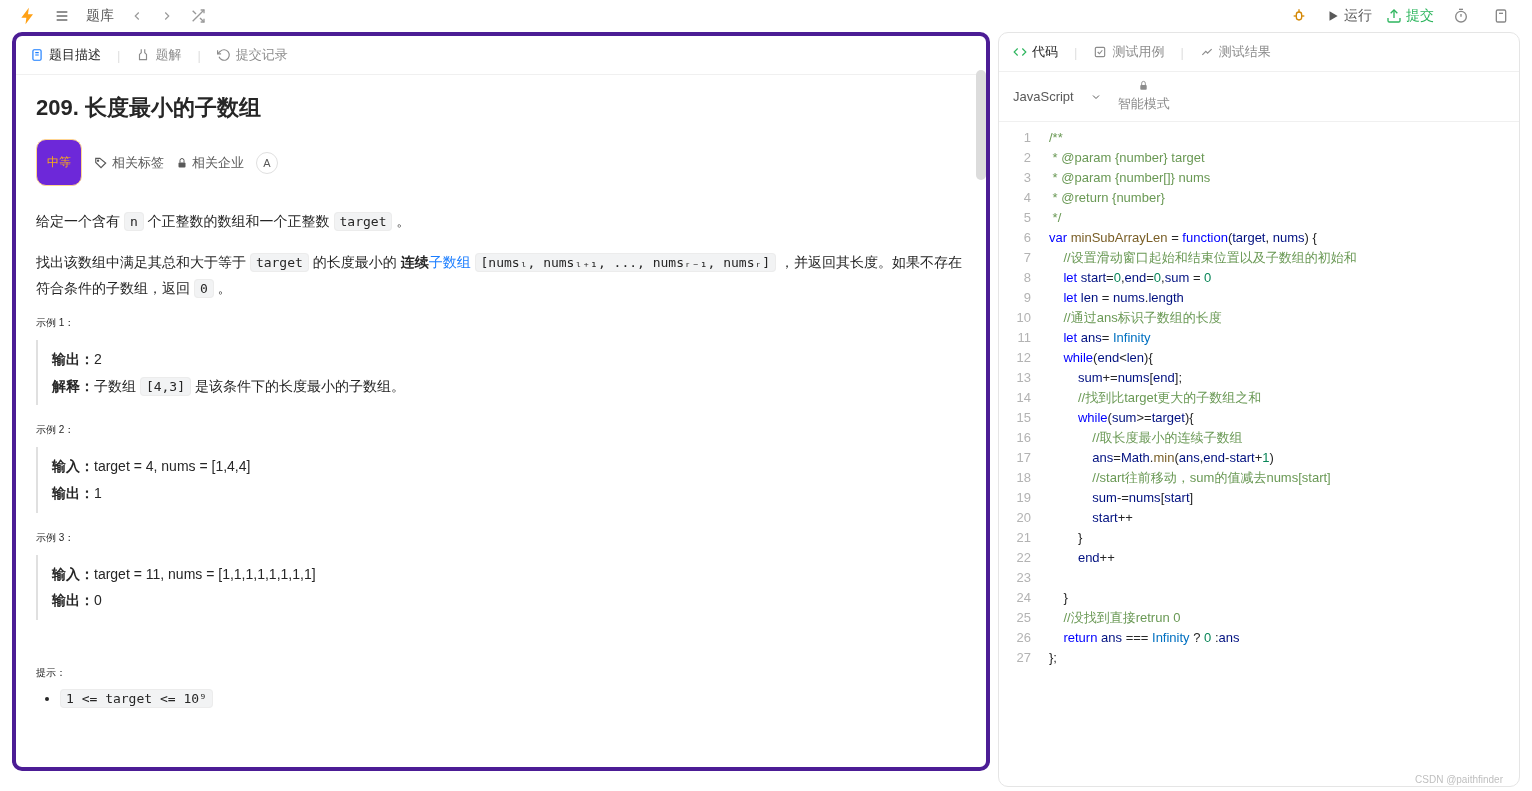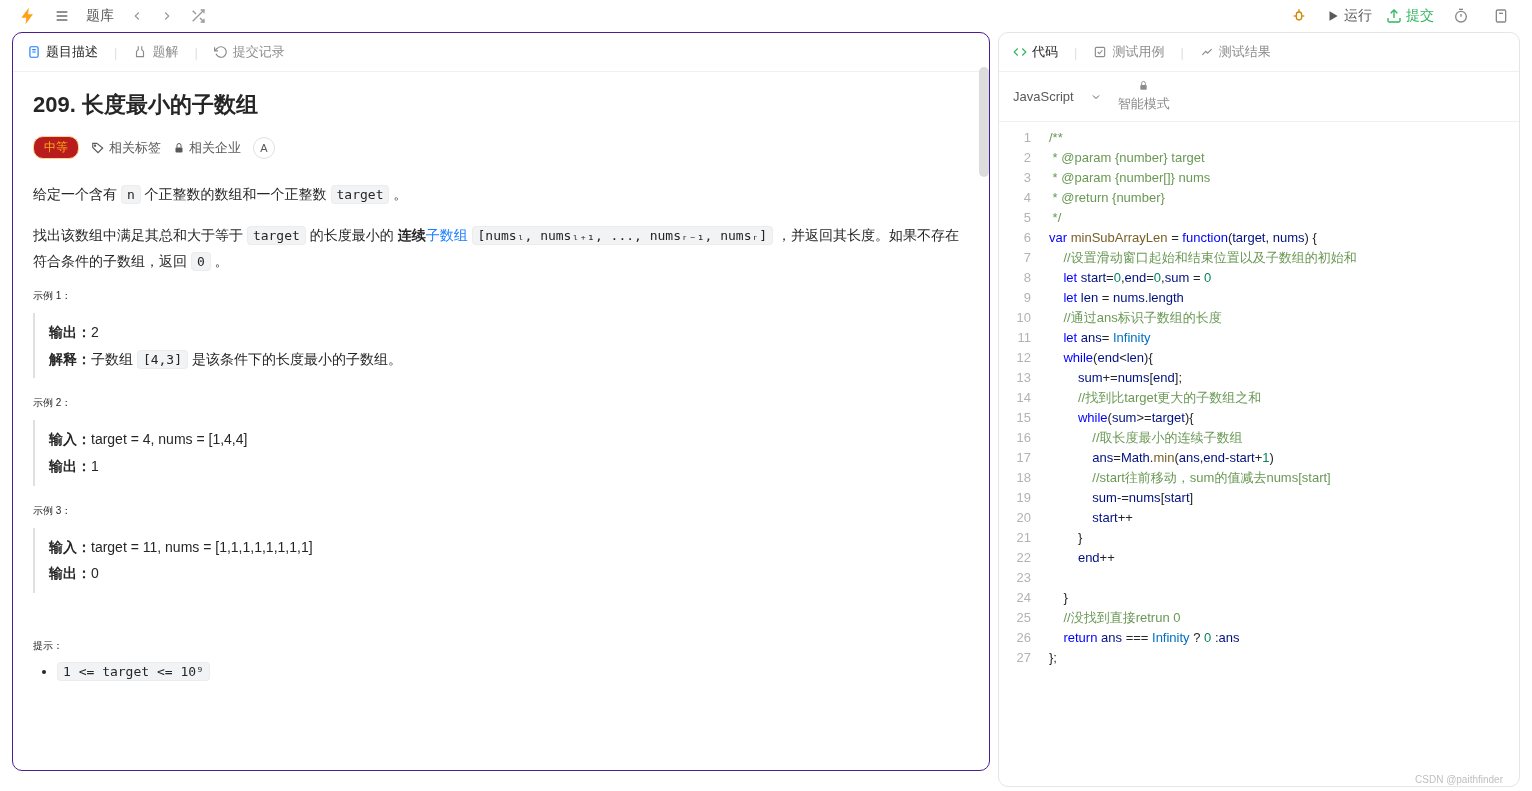--- a/index.html
+++ b/index.html
@@ -4,30 +4,30 @@
 <style>
 * { margin:0; padding:0; box-sizing:border-box; font-family:-apple-system,BlinkMacSystemFont,"Segoe UI",Helvetica,Arial,sans-serif; }
 body { background:#fff; color:#262626; font-size:14px; width:1532px; height:791px; overflow:hidden; position:relative; }
 .topbar { height:32px; display:flex; align-items:center; padding:0 18px; gap:8px; color:#595959; }
 .topbar .left { display:flex; align-items:center; gap:16px; }
 .topbar .right { margin-left:auto; display:flex; align-items:center; gap:14px; }
 .icon { display:inline-flex; align-items:center; justify-content:center; color:#595959; }
 .btn-run { display:flex; align-items:center; gap:4px; color:#595959; font-size:14px; }
 .btn-submit { display:flex; align-items:center; gap:4px; color:#2db55d; font-size:14px; }
 .split { display:flex; height:calc(100% - 32px); }
-.left-pane { flex:0 0 978px; border:1px solid #4c1d95; border-radius:10px; margin:0 4px 20px 12px; overflow:auto; position:relative; }
+.left-pane { flex:0 0 978px; border:4px solid #4c1d95; border-radius:10px; margin:0 4px 20px 12px; overflow:auto; position:relative; }
 .right-pane { flex:1; border:1px solid #e5e5e5; border-radius:10px; margin:0 12px 4px 4px; overflow:hidden; display:flex; flex-direction:column; }
 .pane-tabs { display:flex; align-items:center; gap:16px; padding:10px 14px; border-bottom:1px solid #f0f0f0; font-size:13px; color:#8c8c8c; }
 .pane-tabs .tab { display:flex; align-items:center; gap:5px; cursor:pointer; }
 .pane-tabs .tab.active { color:#262626; font-weight:500; }
 .pane-tabs .sep { color:#e0e0e0; }
 .content { padding:18px 20px 40px; }
 .title { font-size:22px; font-weight:700; margin-bottom:16px; }
 .badges { display:flex; align-items:center; gap:12px; margin-bottom:22px; }
-.badge-diff { border:1px solid #ffd591; background:#b91c1c; color:#faad14; padding:2px 10px; border-radius:10px; font-size:12px; }
+.badge-diff { border:1px solid #ffd591; background:#6d28d9; color:#faad14; padding:14px 10px; border-radius:10px; font-size:12px; }
 .badge-link { display:flex; align-items:center; gap:4px; color:#595959; font-size:13px; cursor:pointer; }
 .badge-circle { width:22px; height:22px; border:1px solid #e0e0e0; border-radius:50%; display:flex; align-items:center; justify-content:center; font-size:11px; color:#595959; }
 p.desc { line-height:1.9; margin-bottom:14px; color:#262626; font-size:14px; }
 code.inline, .code-box { font-family:Menlo,Consolas,monospace; background:#f2f3f4; border:1px solid #ececec; border-radius:4px; padding:1px 5px; font-size:13px; }
 .link-blue { color:#1a7dff; }
 h4.sec { font-weight:400; margin:12px 0 10px; font-size:10px; }
 .example { border-left:2px solid #e0e0e0; padding:6px 0 6px 14px; margin-bottom:18px; font-family:Menlo,Consolas,monospace; font-size:14px; line-height:1.9; color:#262626; }
 .example .lbl { font-weight:700; font-family:-apple-system,sans-serif; }
 .constraint-list { list-style:disc; padding-left:24px; }
 .constraint-list li { margin:4px 0; }

